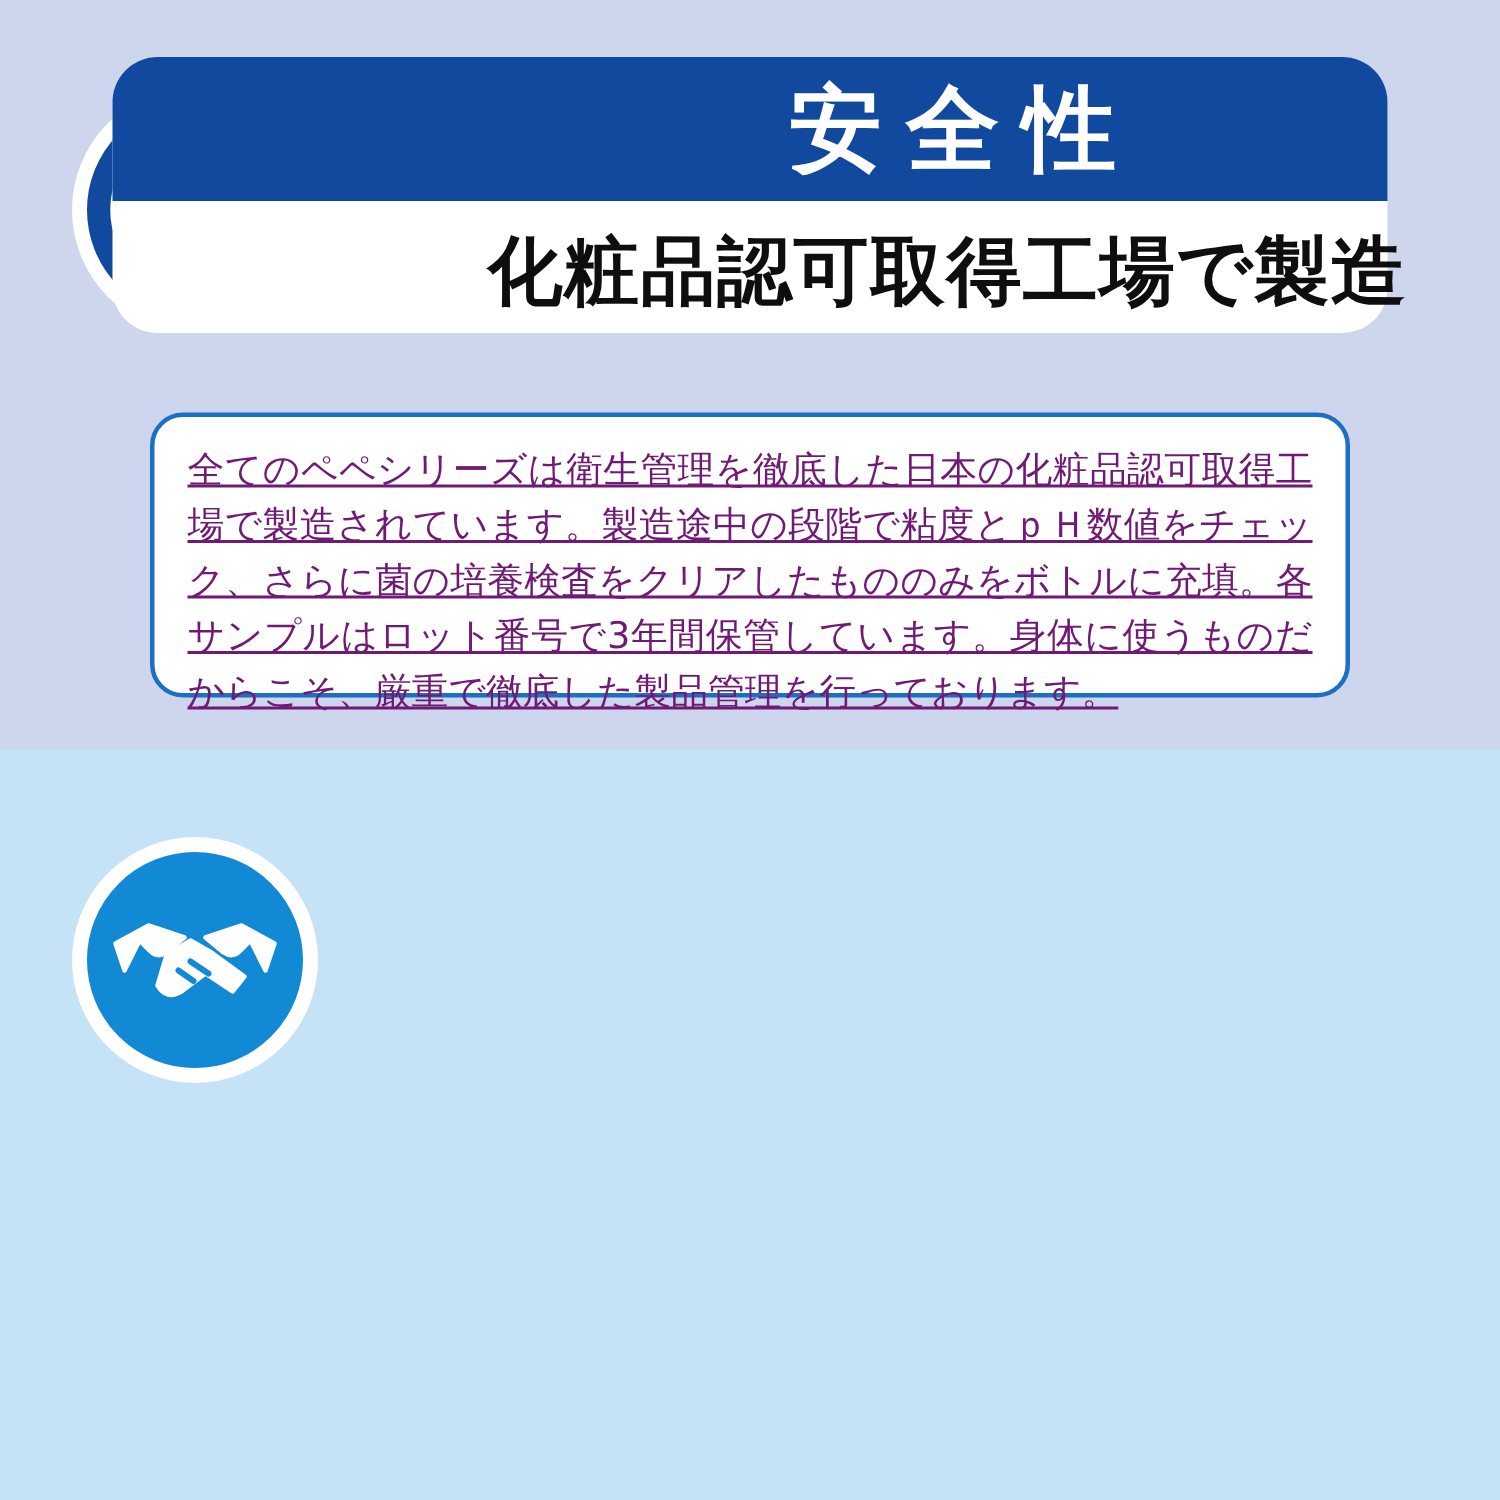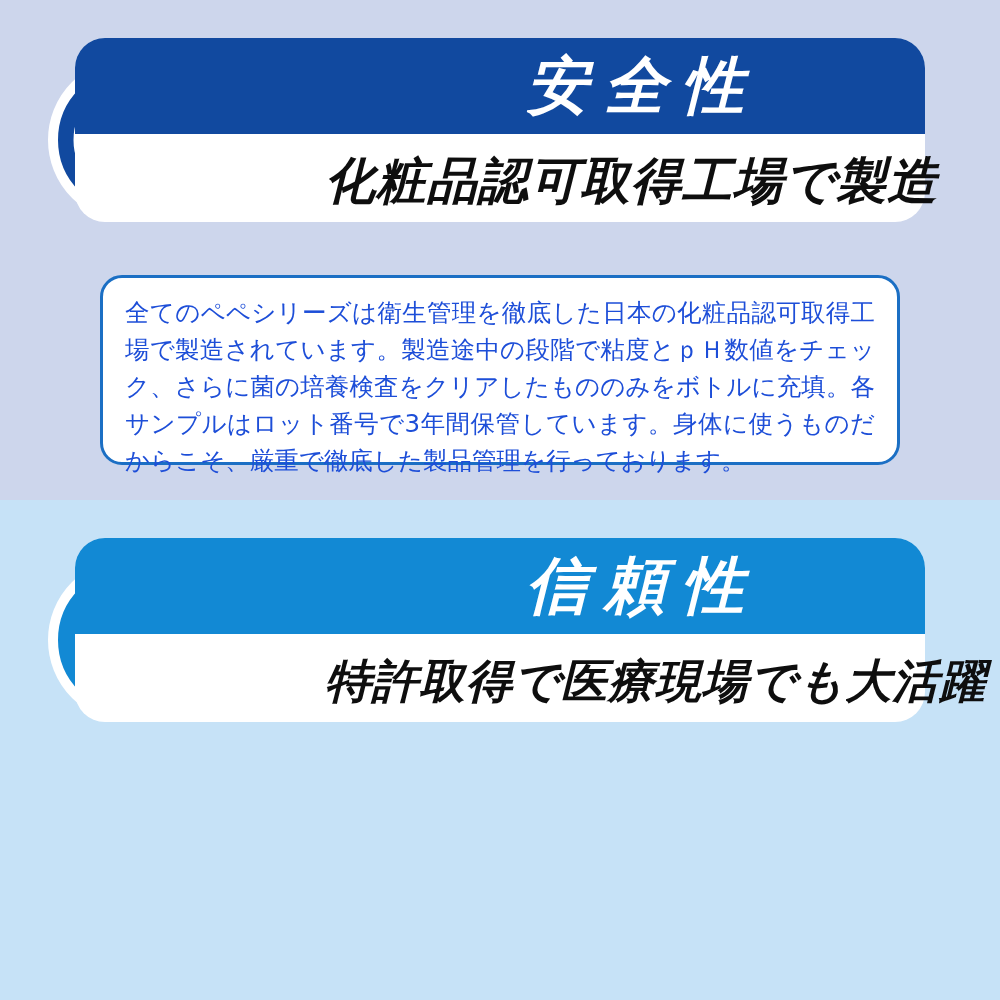--- a/index.html
+++ b/index.html
@@ -30,21 +30,20 @@
   
   .banner {
     position: absolute;
     left: 75px;
     top: 38px;
     width: 850px;
     height: 184px;
     border-radius: 30px;
     background: #ffffff;
     box-sizing: border-box;
-    font-style: italic;
   }
   .banner-top {
     position: absolute;
     left: 0;
     top: 0;
     width: 850px;
     height: 96px;
     border-top-left-radius: 30px;
     border-top-right-radius: 30px;
     box-sizing: border-box;
@@ -114,24 +113,25 @@
     padding: 16px 22px 10px 22px;
   }
   .sec2 .desc-box {
     top: 260px;
     height: 205px;
   }
   .desc-text {
     font-family: "DejaVu Sans", "Liberation Sans", sans-serif;
     font-size: 24.5px;
     line-height: 37px;
-    color: #1d4ed8;
+    color: #701a75;
     letter-spacing: 0px;
     text-align: justify;
     text-justify: inter-character;
+    text-decoration: underline;
   }
   .sec2 .desc-text { font-size: 24.5px; line-height: 38px; }
 </style>
 </head>
 <body>
 
 <div class="page">
 
   <div class="section section-1 sec1">
 
@@ -165,21 +165,16 @@
           <path d="M116 52 L94 40 L70 48 L82 58 Q88 62 93 57 L100 50 L110 70 Z"></path>
           <path d="M44 60 L60 50 L74 58 L96 74 L88 84 L70 72 L54 84 Q44 90 38 80 Z"></path>
         </g>
         <g fill="none" stroke="#1289d4" stroke-width="4" stroke-linecap="round">
           <path d="M52 70 L62 77"></path>
           <path d="M60 64 L72 72"></path>
         </g>
       </svg>
     </div>
 
-    <div class="banner">
-      <div class="banner-top"></div>
-      <div class="banner-title">信頼性</div>
-      <div class="banner-sub">特許取得で医療現場でも大活躍</div>
-    </div>
 
   </div>
 
 </div>
 
 </body></html>

